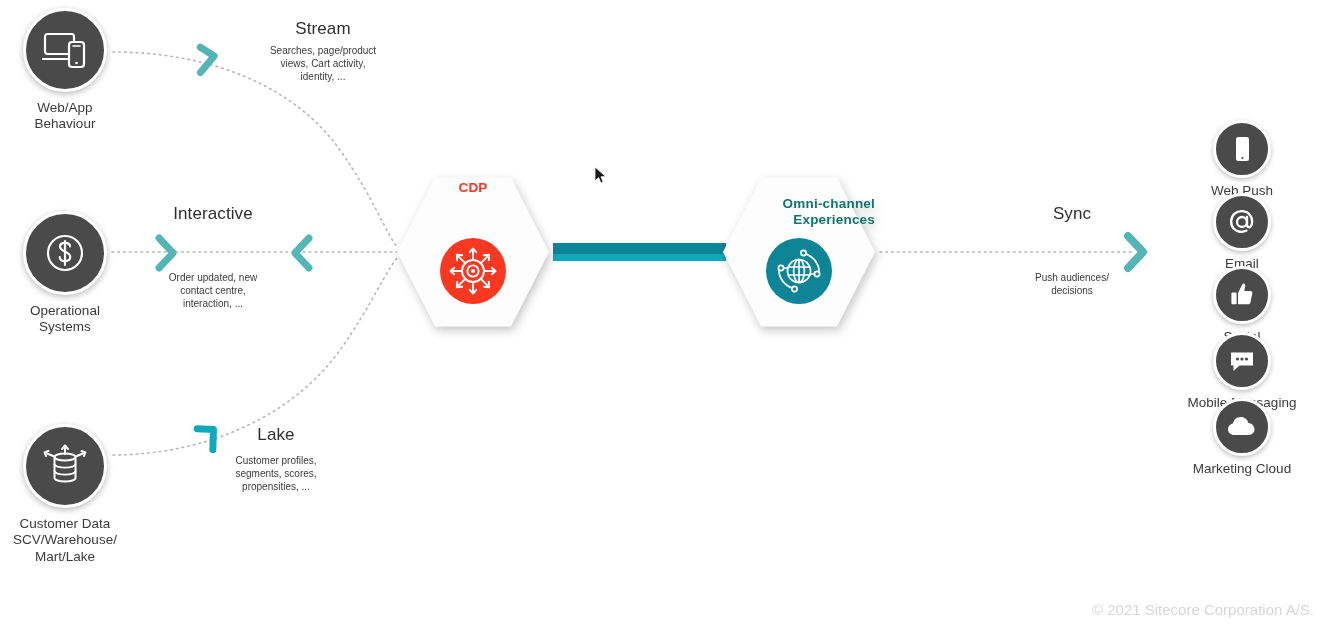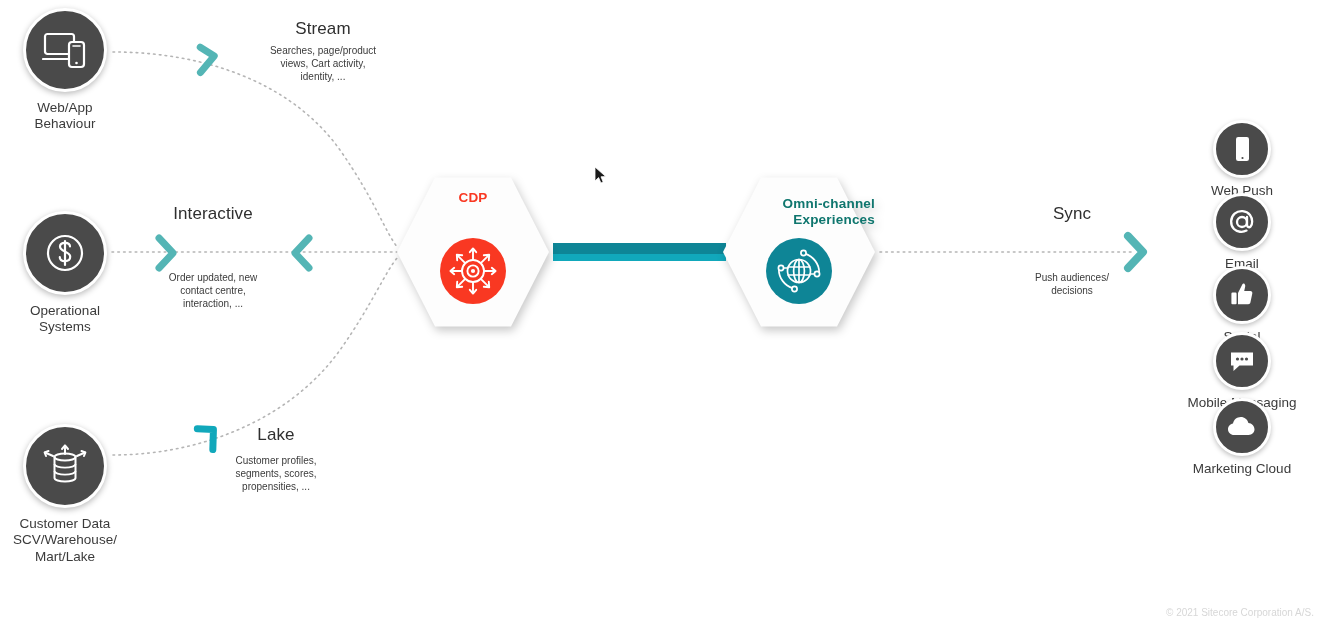--- a/index.html
+++ b/index.html
@@ -95,21 +95,21 @@
     filter: drop-shadow(2px 4px 5px rgba(0,0,0,0.22));
   }
   .hex-shape {
     width: 152px;
     height: 152px;
     background: #fdfdfd;
     clip-path: polygon(25% 1%, 75% 1%, 100% 50%, 75% 99%, 25% 99%, 0% 50%);
   }
   .hex-title {
     position: absolute;
-    top: 14px;
+    top: 4px;
     left: 0;
     width: 152px;
     text-align: center;
     font-size: 13.5px;
     font-weight: bold;
     line-height: 1.2;
     letter-spacing: .2px;
   }
   .hex-icon {
     position: absolute;
@@ -147,21 +147,21 @@
     position: absolute;
     width: 0; height: 0;
   }
   .chev svg { display: block; overflow: visible; }
 
   
   #footer-copyright {
     position: absolute;
     right: 14px;
     bottom: 6px;
-    font-size: 10px;
+    font-size: 15px;
     color: #d7d7d7;
   }
 
   
   #mouse-cursor {
     position: absolute;
     left: 594px;
     top: 166px;
   }
 </style>

